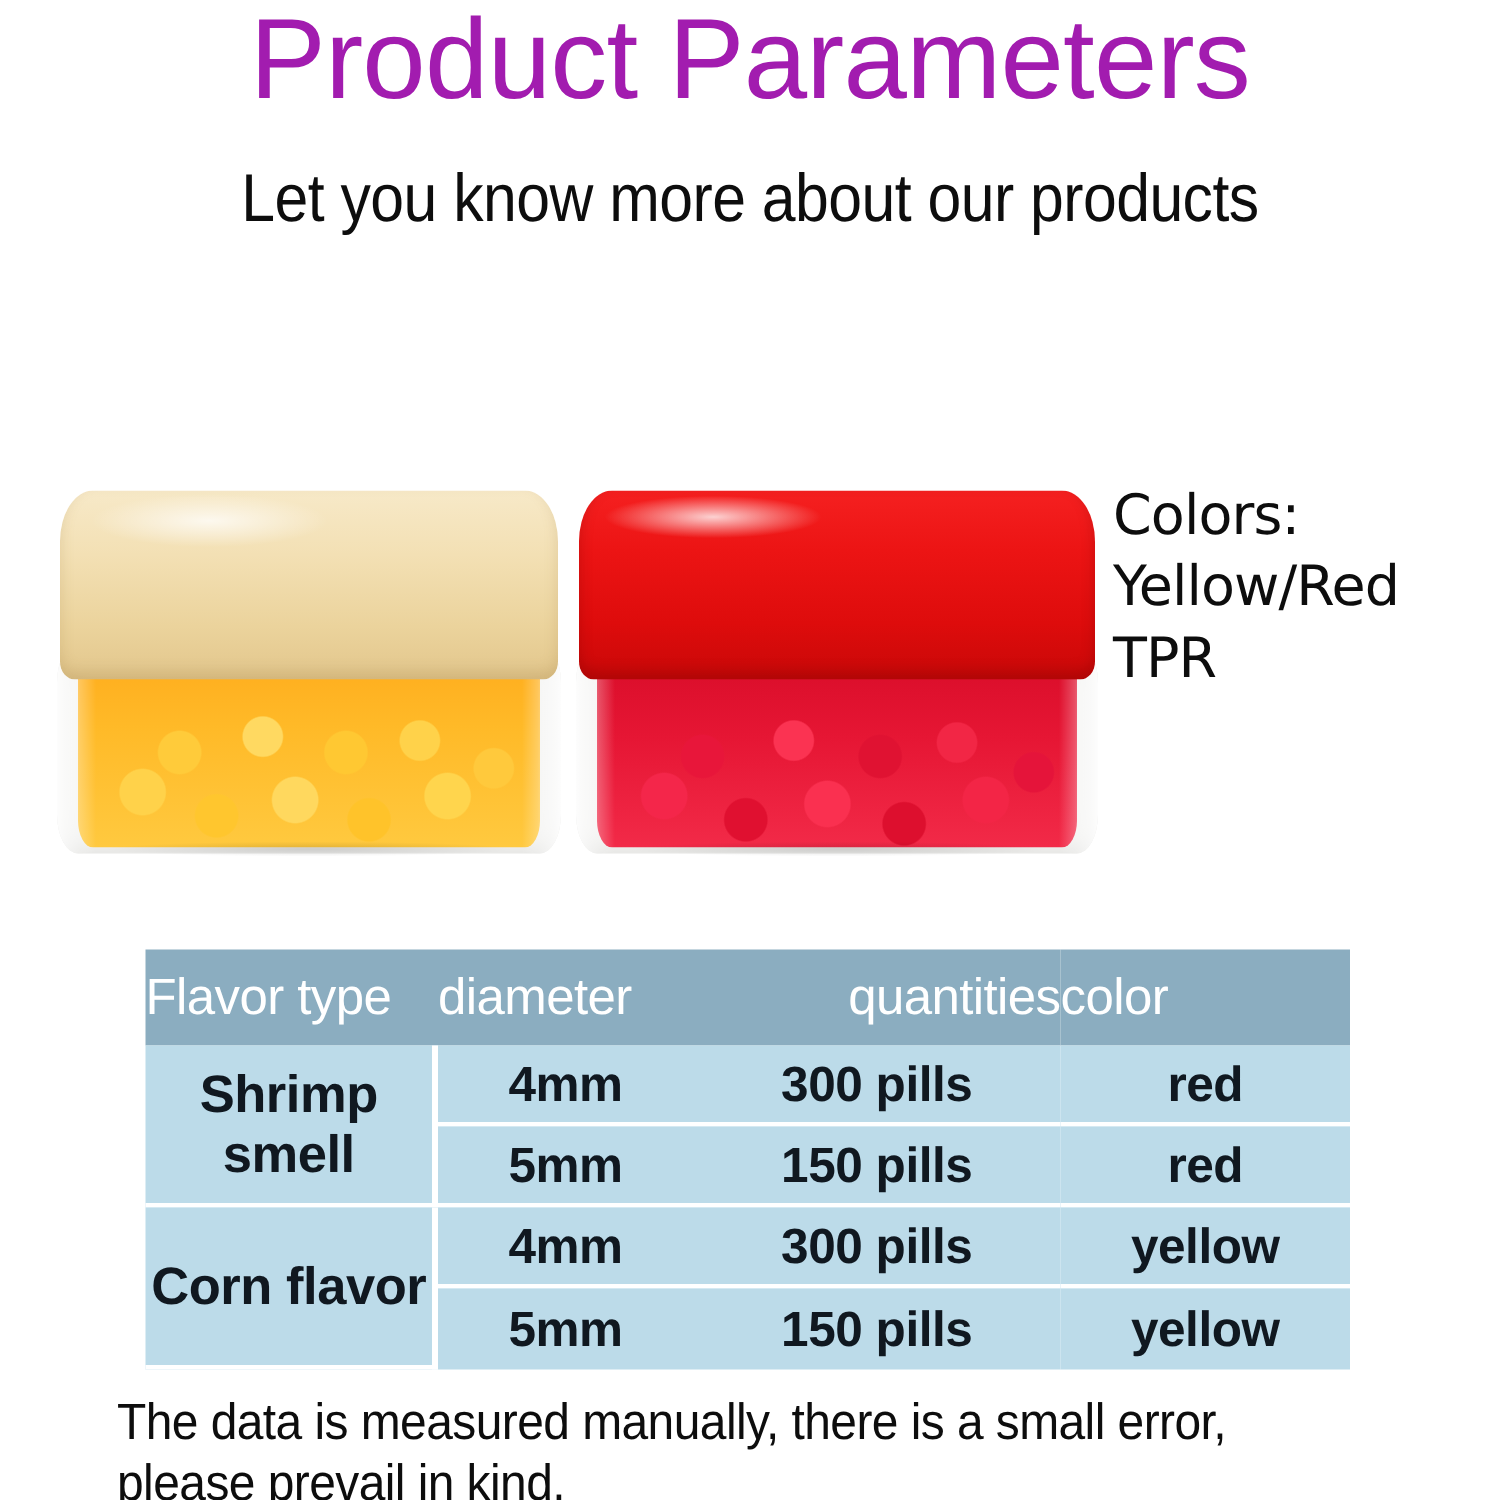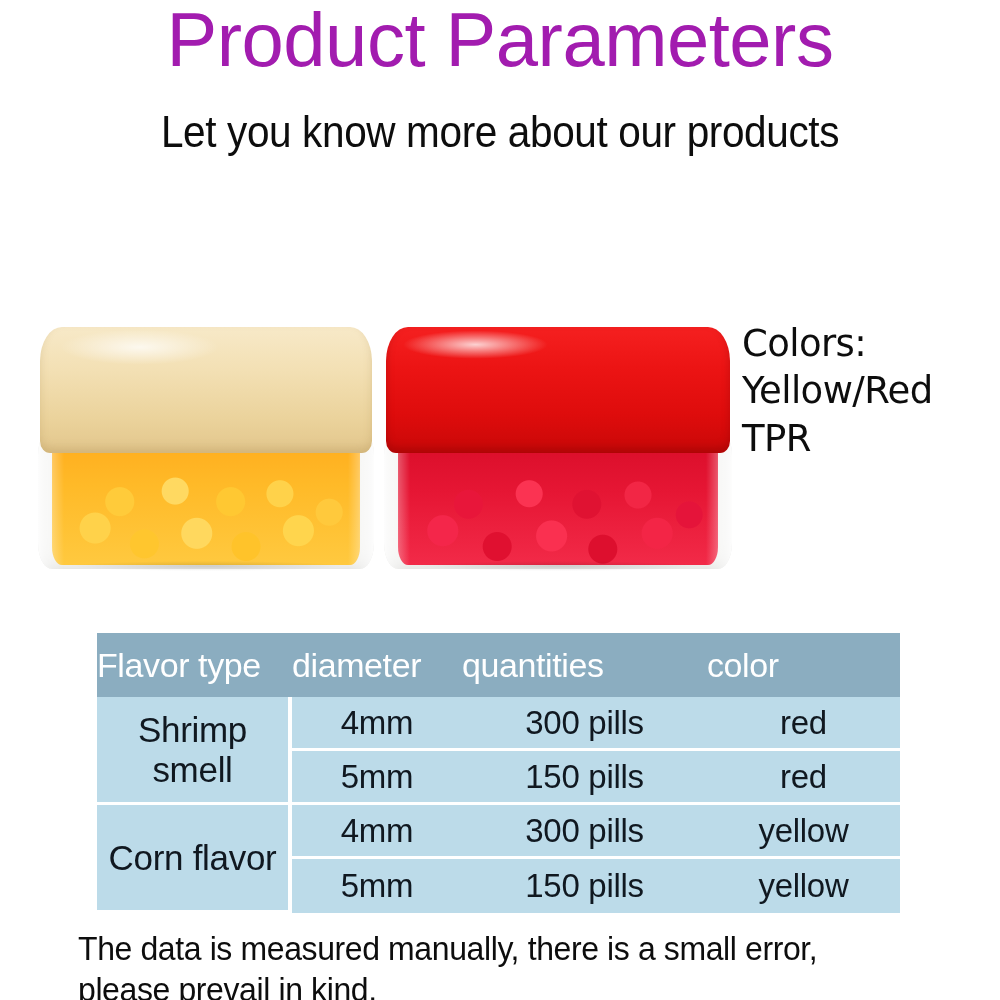--- a/index.html
+++ b/index.html
@@ -209,30 +209,30 @@
     height: 64px;
     background: #8badc0;
     color: #ffffff;
     font-family: "Liberation Sans", sans-serif;
     font-size: 34px;
     font-weight: 400;
     letter-spacing: -0.4px;
   }
   #params-table thead th.col-flavor  { text-align: left; }
   #params-table thead th.col-diam    { text-align: left; }
-  #params-table thead th.col-qty     { text-align: left; }
+  #params-table thead th.col-qty     { text-align: right; }
   #params-table thead th.col-color   { text-align: left; }
 
   #params-table tbody td {
     height: 54px;
     background: #bcdbe9;
     color: #101820;
     font-family: "Liberation Sans", sans-serif;
     font-size: 33px;
-    font-weight: 400;
+    font-weight: 700;
     letter-spacing: -0.3px;
     border-bottom: 3px solid #ffffff;
   }
 
   
   #params-table tbody td.flavor-cell {
     font-size: 35px;
     line-height: 1.12;
     border-right: 4px solid #ffffff;
   }

